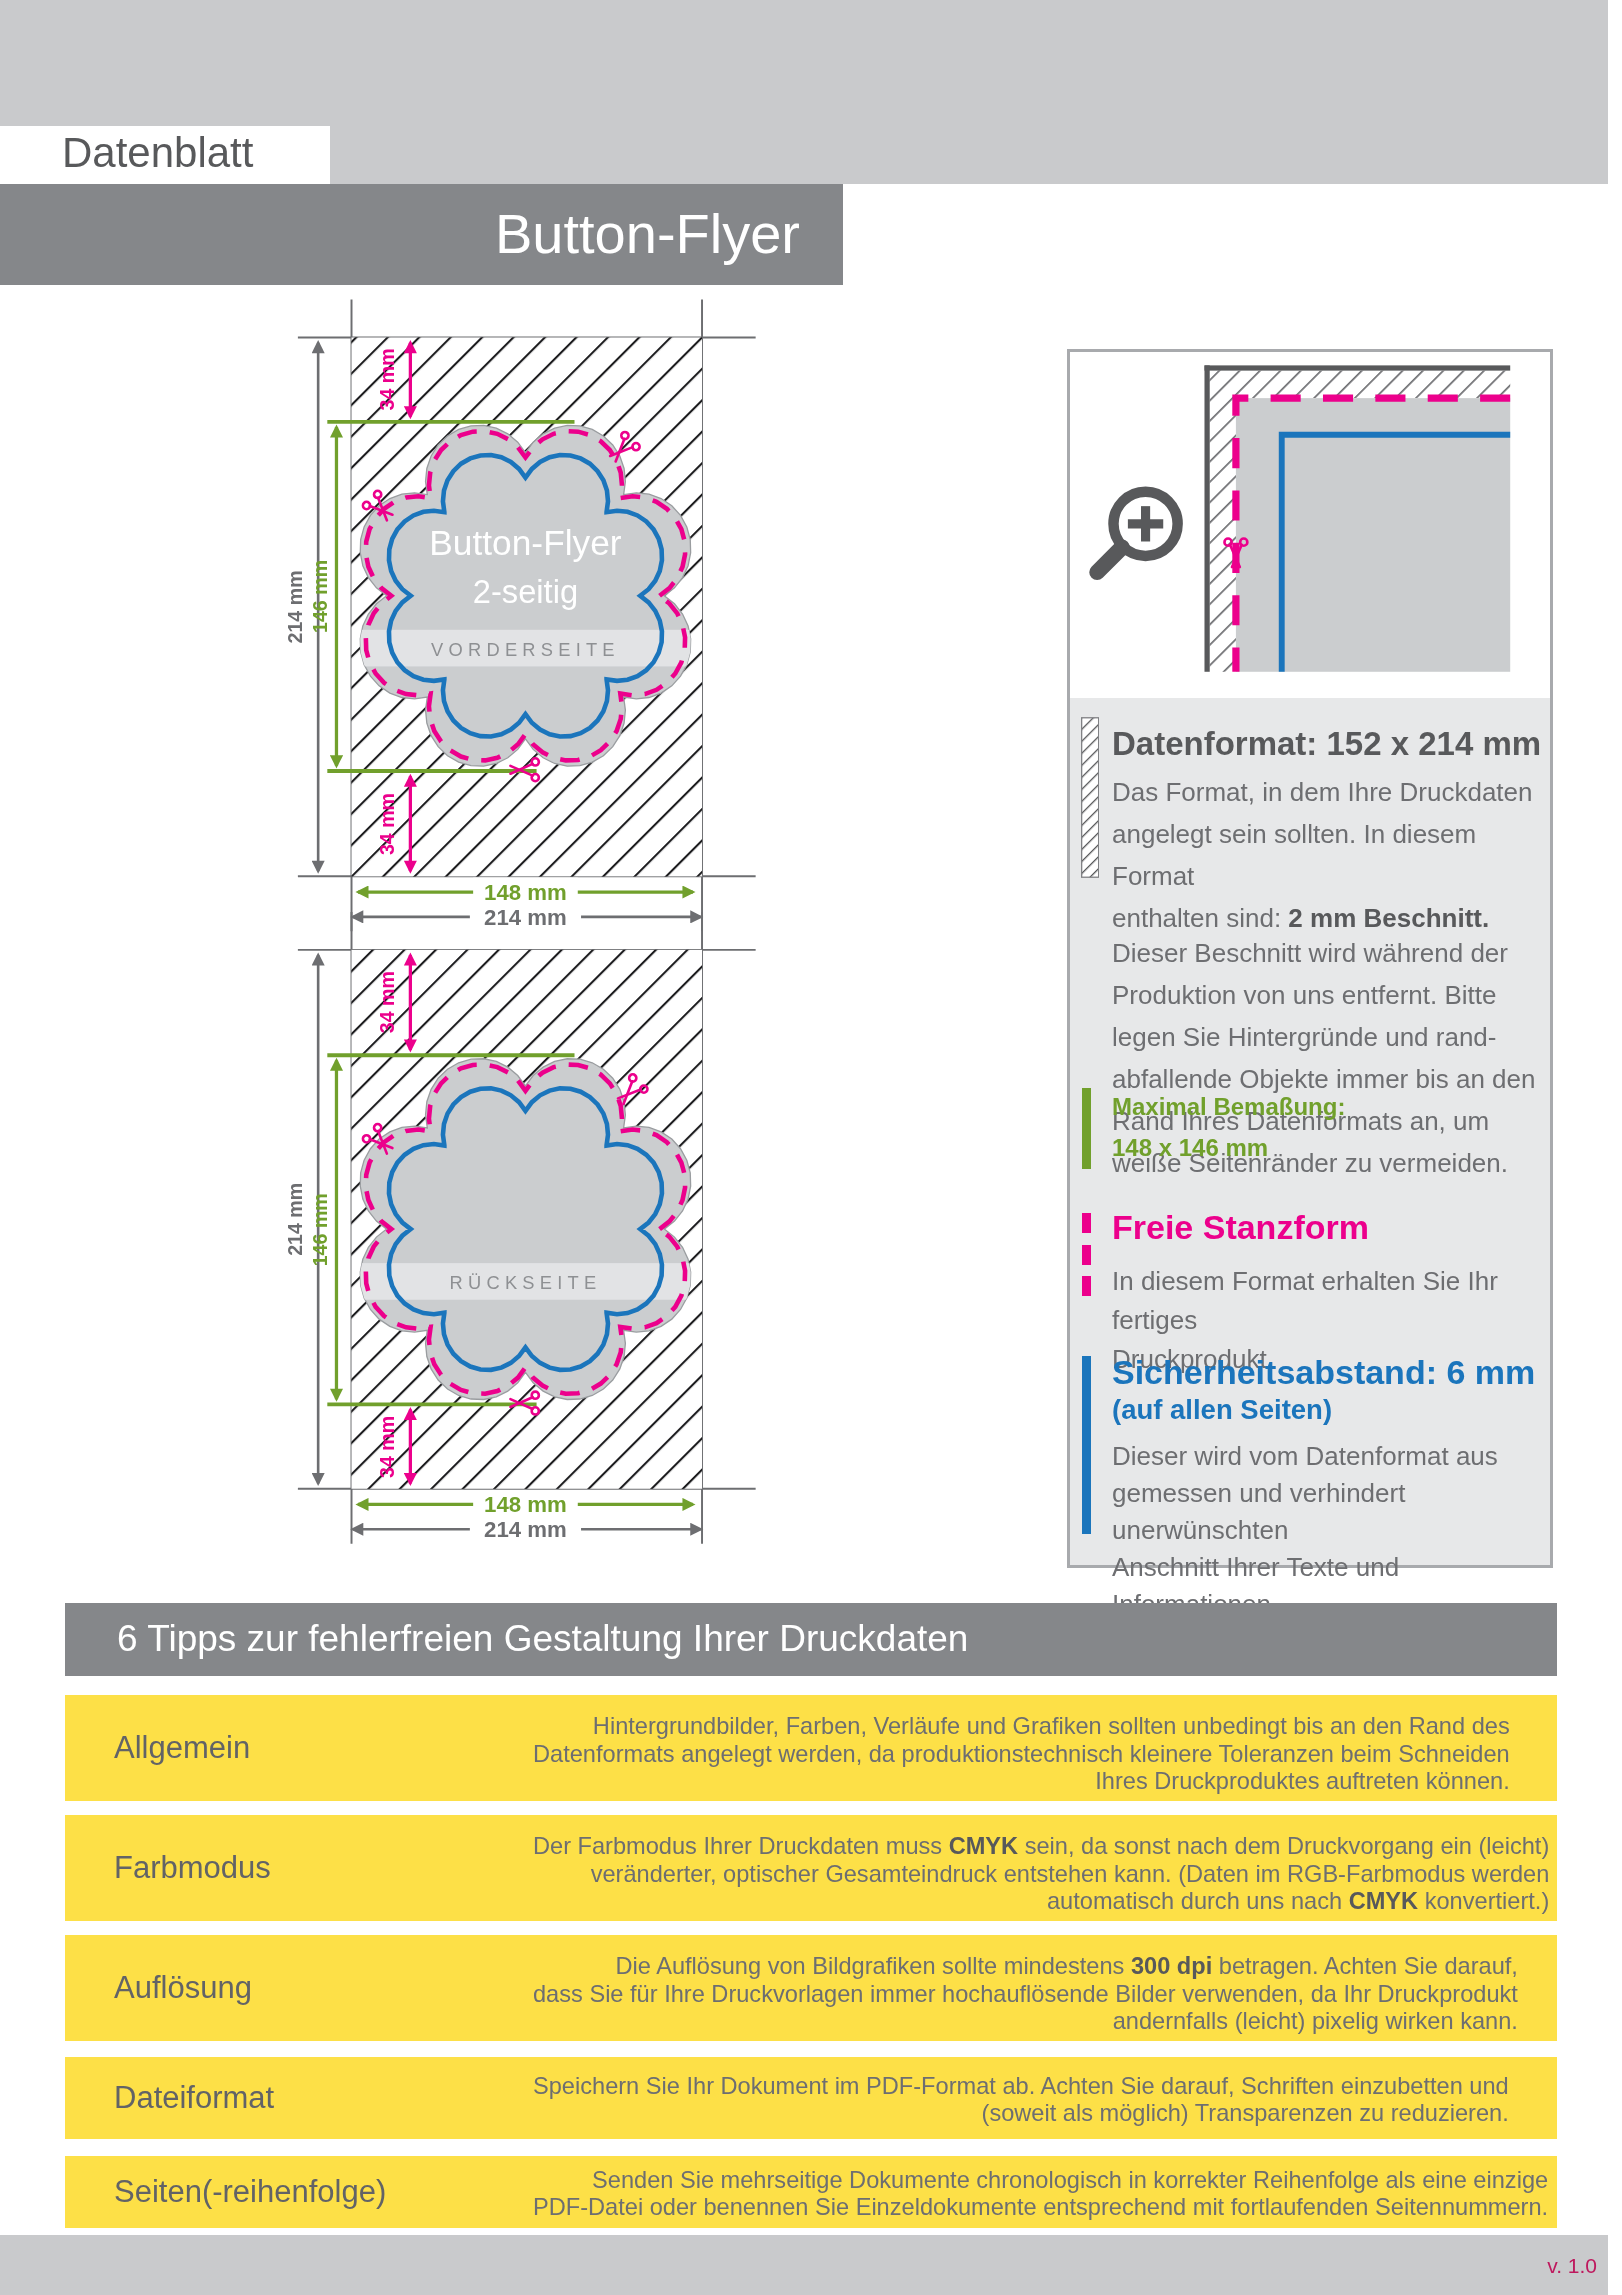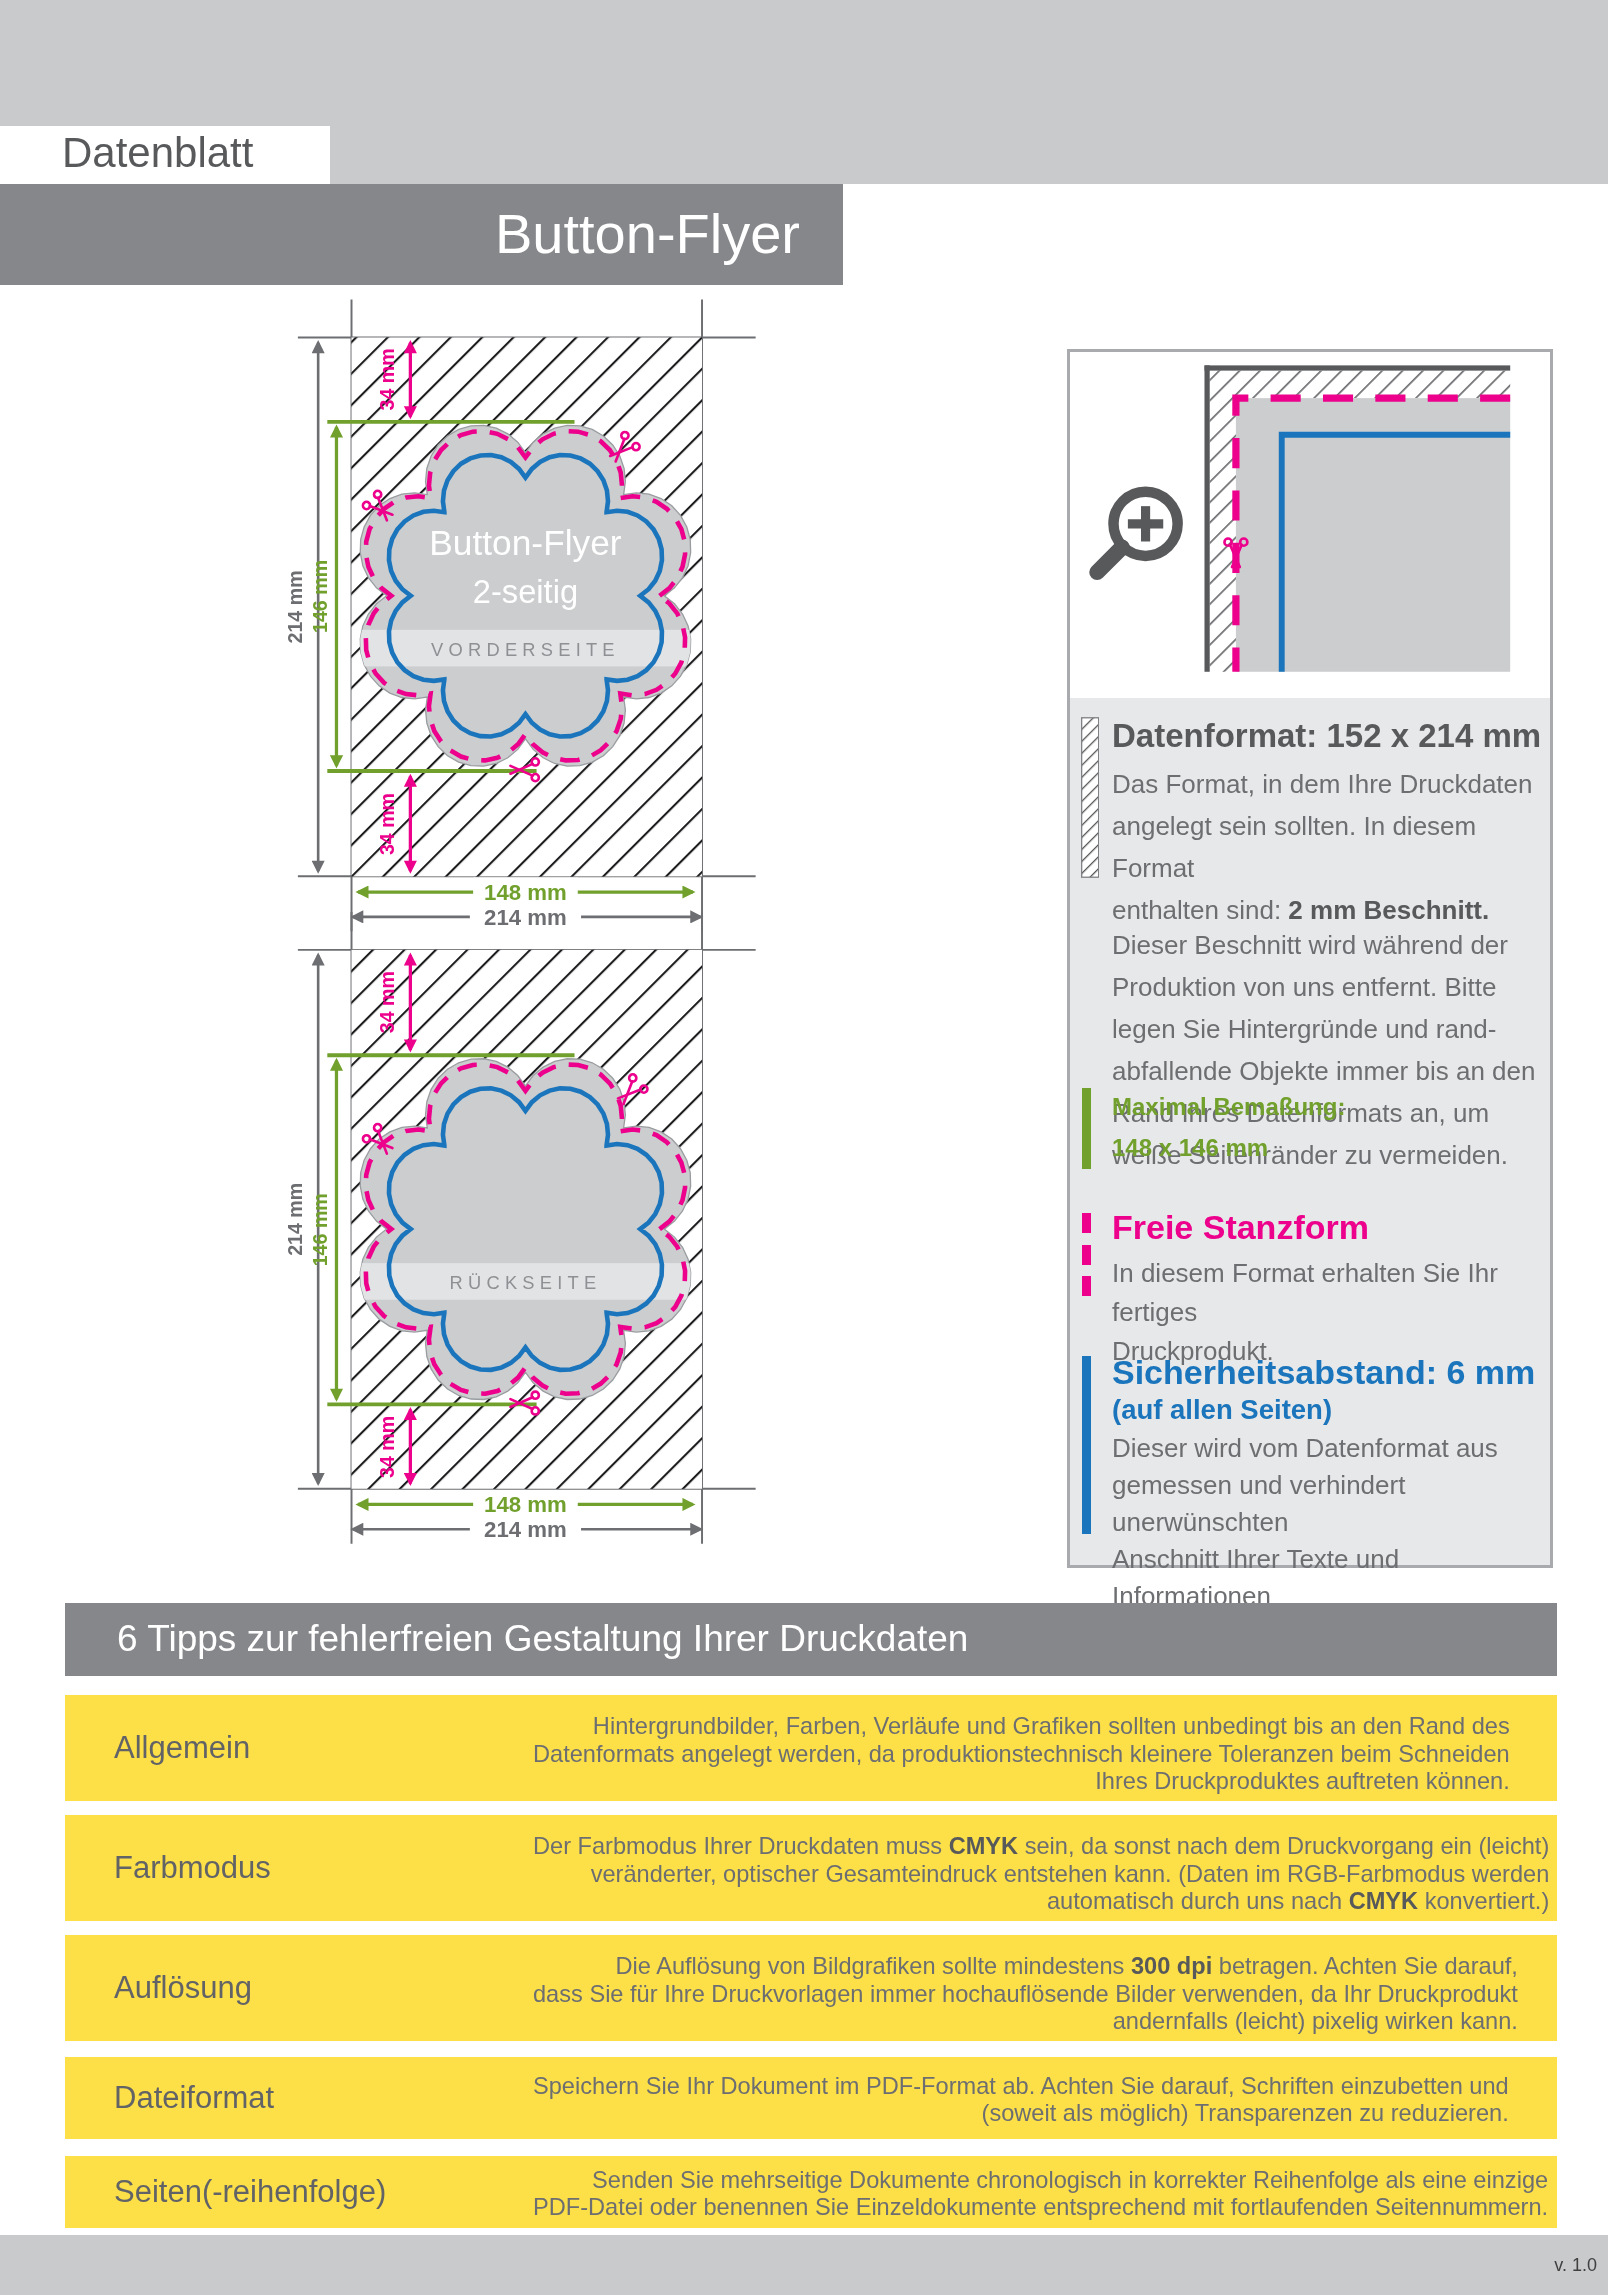--- a/index.html
+++ b/index.html
@@ -12,21 +12,21 @@
   .datenblatt-box{left:0;top:126px;width:330px;height:58px;background:#ffffff;}
   .datenblatt-box span{position:absolute;left:62px;top:50%;transform:translateY(-54%);
         font-size:42px;color:#58595b;}
   .title-bar{left:0;top:184px;width:843px;height:101px;background:#85878a;}
   .title-bar span{position:absolute;right:43px;top:50%;transform:translateY(-52%);
         font-size:56px;color:#ffffff;}
 
   
   .panel{left:1067px;top:349px;width:480px;height:1213px;border:3.9px solid #a8aaad;background:#ffffff;}
   .panel-gray{left:0;top:346px;right:0;bottom:0;background:#e7e8e9;}
-  .panel-text{position:absolute;color:#6d6e71;font-size:26px;line-height:42px;white-space:pre-line;}
+  .panel-text{position:absolute;color:#6d6e71;font-size:26px;line-height:42px;white-space:pre-line;margin-top:8px;}
   .p-head{font-size:33px;font-weight:bold;color:#58595b;line-height:37px;white-space:pre-line;}
   .p-green{color:#71a02c;font-size:24px;font-weight:bold;line-height:41px;white-space:pre-line;}
   .p-pink-head{color:#ec008c;font-size:34px;font-weight:bold;}
   .p-blue-head{color:#1b75bc;font-size:34px;font-weight:bold;}
   .p-blue-sub{color:#1b75bc;font-size:27.5px;font-weight:bold;}
   .bar-green{left:11.8px;width:9.2px;background:#71a02c;}
   .bar-blue{left:11.8px;width:9.2px;background:#1b75bc;}
   .dash-pink{left:11.8px;width:9.2px;height:19.6px;background:#ec008c;}
 
   
@@ -35,21 +35,21 @@
         font-size:37px;color:#ffffff;}
   .tip-row{left:65px;width:1492px;background:#fde047;}
   .tip-label{position:absolute;left:49px;top:50%;transform:translateY(-50%);
         font-size:31px;color:#626366;}
   .tip-body{position:absolute;left:468px;color:#6d6e71;font-size:23.6px;line-height:27.5px;white-space:pre-line;text-align:right;}
   .tip-body b, .panel-text b{font-weight:bold;color:#58595b;}
 
   
   .footer{left:0;top:2235px;width:1623px;height:61px;background:#c9cacc;}
   .footer span{position:absolute;right:26px;top:50%;transform:translateY(-52%);
-        font-size:18px;color:#404040;}
+        font-size:21px;color:#be185d;}
 
   
   text{font-family:"Liberation Sans", sans-serif;}
   .dim-gray{fill:#6d6e71;font-size:30px;font-weight:bold;}
   .dim-green{fill:#71a02c;font-size:30px;font-weight:bold;}
   .dim-pink{fill:#ec008c;font-size:30px;font-weight:bold;}
   .dim-big-green{fill:#71a02c;font-size:34px;font-weight:bold;}
   .dim-big-gray{fill:#6d6e71;font-size:34px;font-weight:bold;}
   .side-label{fill:#8e9093;font-size:28px;letter-spacing:8px;}
   .flower-title1{fill:#ffffff;font-size:54px;}

